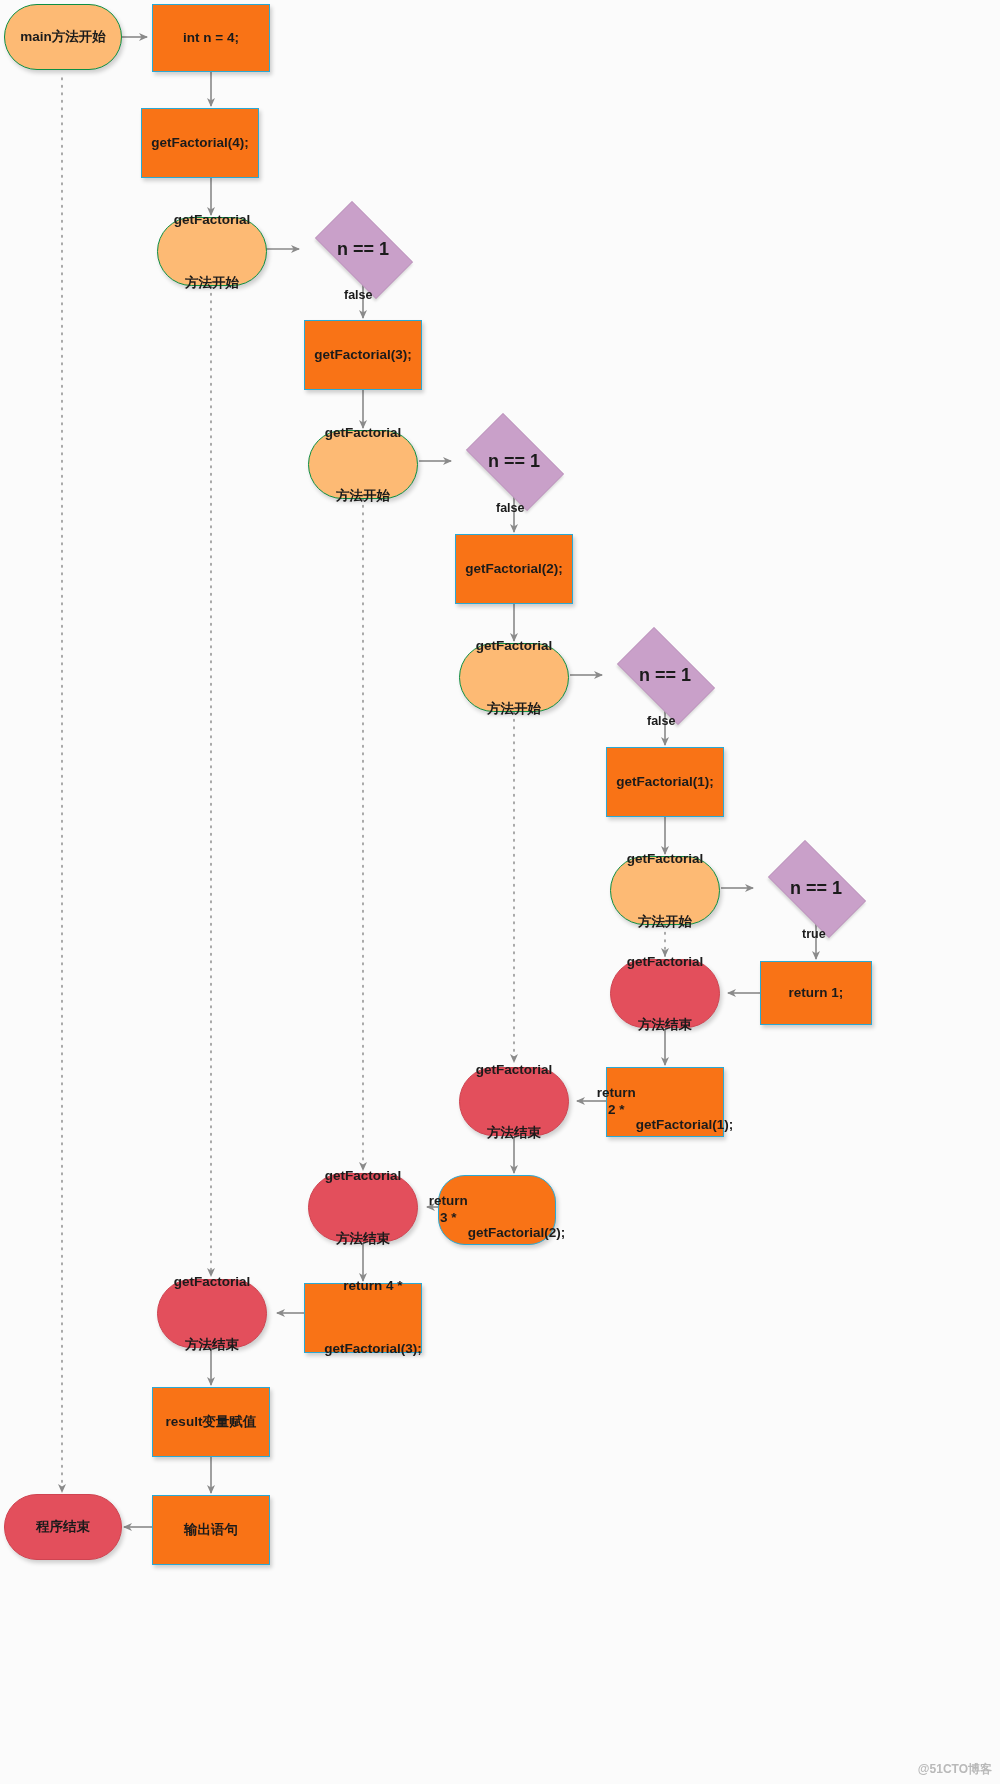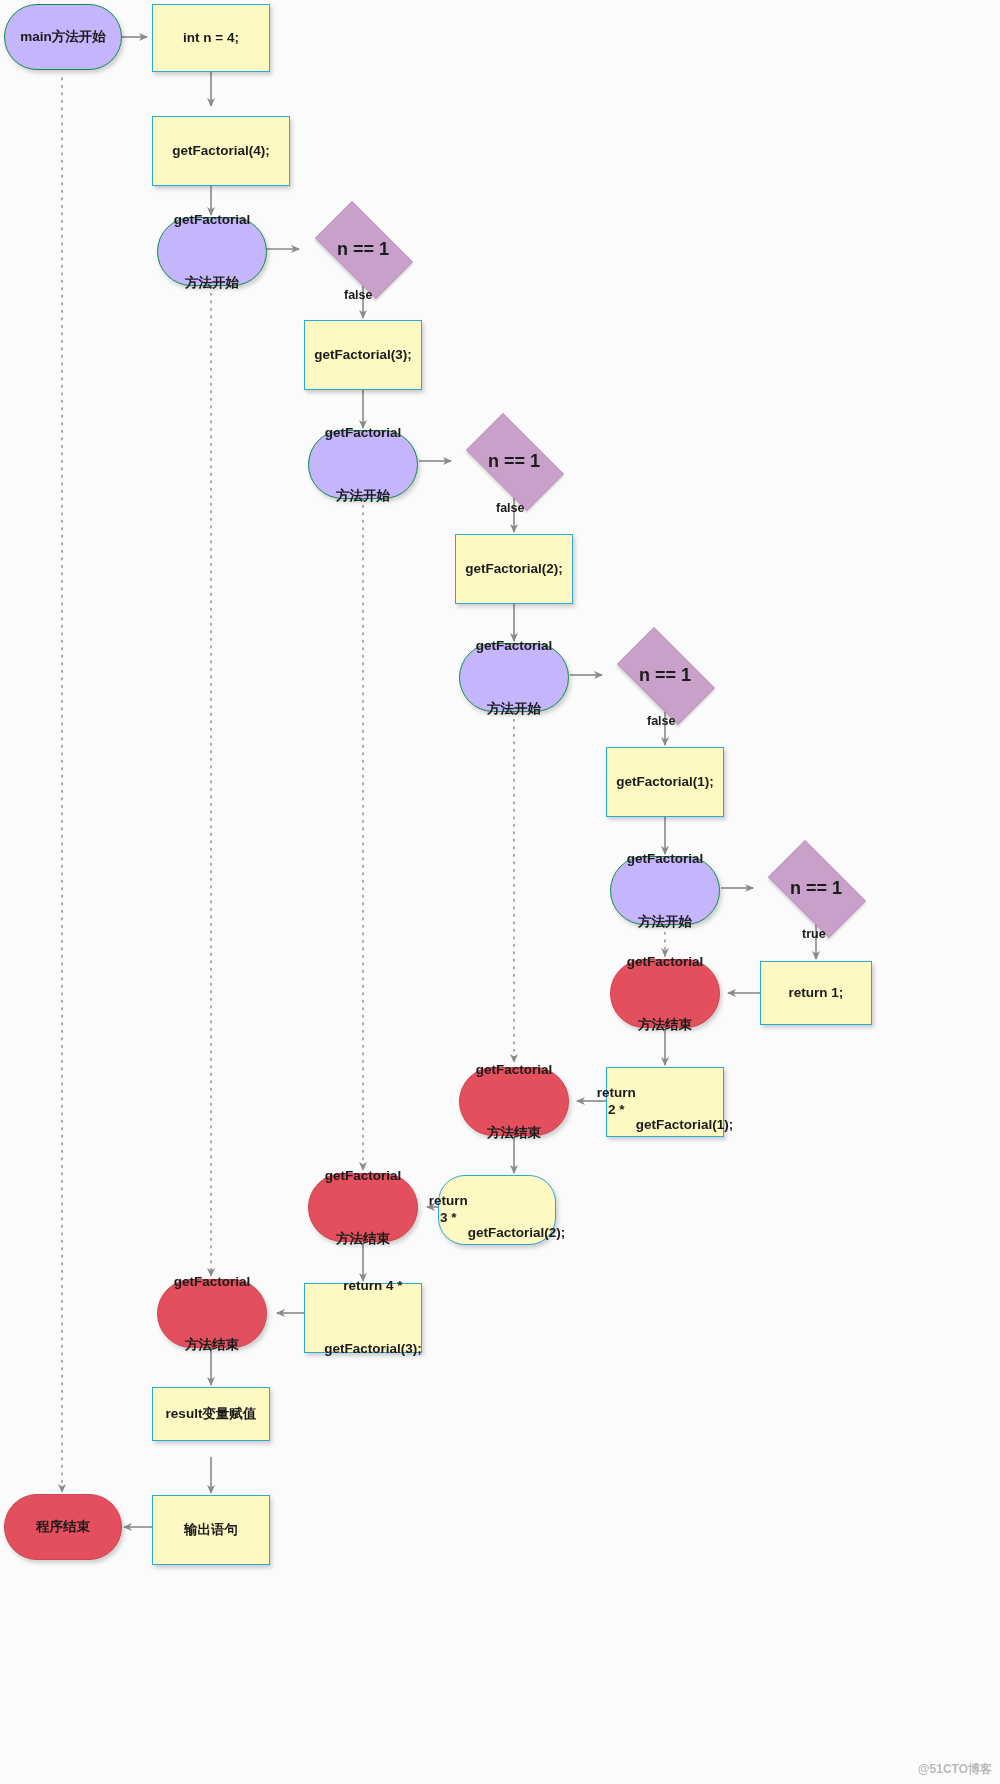--- a/index.html
+++ b/index.html
@@ -2,22 +2,22 @@
 <html><head>
 <meta charset="utf-8">
 <style>
   html,body{margin:0;padding:0;background:#fbfbfb;}
   #stage{position:relative;width:1000px;height:1784px;background:#fbfbfb;overflow:hidden;
          font-family:"Liberation Sans","DejaVu Sans",sans-serif;}
   svg#wires{position:absolute;left:0;top:0;width:1000px;height:1784px;}
   .node{position:absolute;box-sizing:border-box;display:flex;align-items:center;justify-content:center;
         text-align:center;font-weight:bold;color:#1b1b1b;line-height:1.25;
         box-shadow:2px 3px 4px rgba(0,0,0,0.18);}
-  .proc{background:#fef9c3;border:1px solid #2aa9d4;font-size:13.5px;}
-  .start{background:#c4b5fd;border:1px solid #0d8f45;border-radius:44px;font-size:13.5px;}
+  .proc{background:#f97316;border:1px solid #2aa9d4;font-size:13.5px;}
+  .start{background:#fdba74;border:1px solid #0d8f45;border-radius:44px;font-size:13.5px;}
   .end{background:#e34f5c;border:1px solid #cf4451;border-radius:44px;font-size:13.5px;}
   .decision{position:absolute;display:flex;align-items:center;justify-content:center;
             font-weight:bold;font-size:18px;color:#1b1b1b;}
   .decision .dia{position:absolute;left:0;top:0;width:100%;height:100%;
             background:#c9a0c9;border:1px solid #b78fb7;
             transform:rotate(45deg) scale(0.707);
             box-shadow:2px 3px 4px rgba(0,0,0,0.15);}
   .decision .dlabel{position:relative;z-index:2;}
   .edge-label{position:absolute;font-size:12.5px;font-weight:bold;color:#1b1b1b;white-space:nowrap;}
   .watermark{position:absolute;right:8px;bottom:6px;font-size:12px;color:#b9b9b9;font-weight:bold;}
@@ -95,21 +95,21 @@
   </svg>
 
   <div class="node start" style="left:4px;top:4px;width:118px;height:66px;">
     <span>main方法开始</span>
   </div>
 
   <div class="node proc" style="left:152px;top:4px;width:118px;height:68px;">
     <span>int n = 4;</span>
   </div>
 
-  <div class="node proc" style="left:152px;top:108px;width:138px;height:70px;margin-top:8px;">
+  <div class="node proc" style="left:141px;top:108px;width:118px;height:70px;">
     <span>getFactorial(4);</span>
   </div>
 
   <div class="node start" style="left:157px;top:217px;width:110px;height:69px;flex-direction:column;">
     <span>getFactorial</span>
     <span class="l2">方法开始</span>
   </div>
 
   <div class="decision" style="left:303px;top:213px;width:120px;height:72px;">
     <div class="dia"></div>
@@ -194,21 +194,21 @@
   <div class="node proc" style="left:304px;top:1283px;width:118px;height:70px;flex-direction:column;padding-left:20px;">
     <span>return 4 *</span>
     <span class="l2">getFactorial(3);</span>
   </div>
 
   <div class="node end" style="left:157px;top:1279px;width:110px;height:69px;flex-direction:column;">
     <span>getFactorial</span>
     <span class="l2">方法结束</span>
   </div>
 
-  <div class="node proc" style="left:152px;top:1387px;width:118px;height:54px;">
+  <div class="node proc" style="left:152px;top:1387px;width:118px;height:70px;">
     <span>result变量赋值</span>
   </div>
 
   <div class="node proc" style="left:152px;top:1495px;width:118px;height:70px;">
     <span>输出语句</span>
   </div>
 
   <div class="node end" style="left:4px;top:1494px;width:118px;height:66px;font-family:Liberation Serif, serif;">
     <span>程序结束</span>
   </div>

